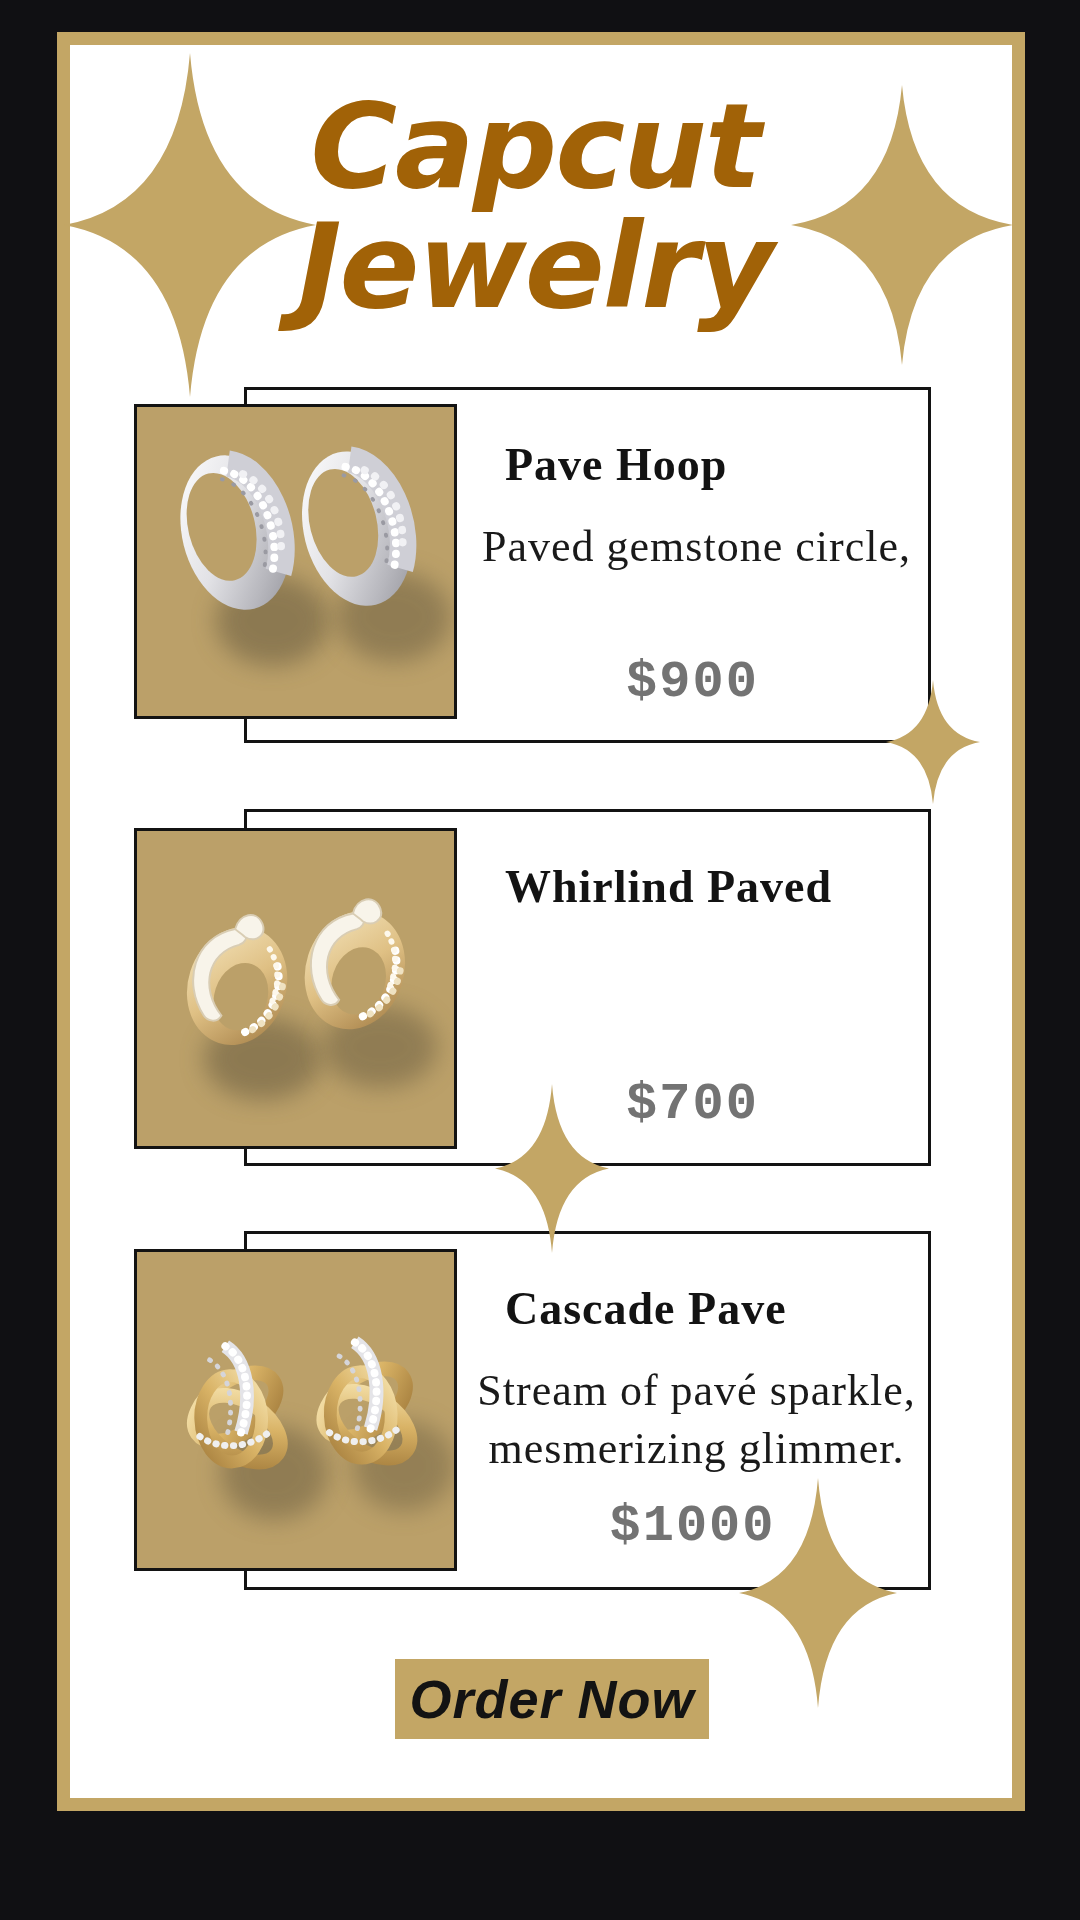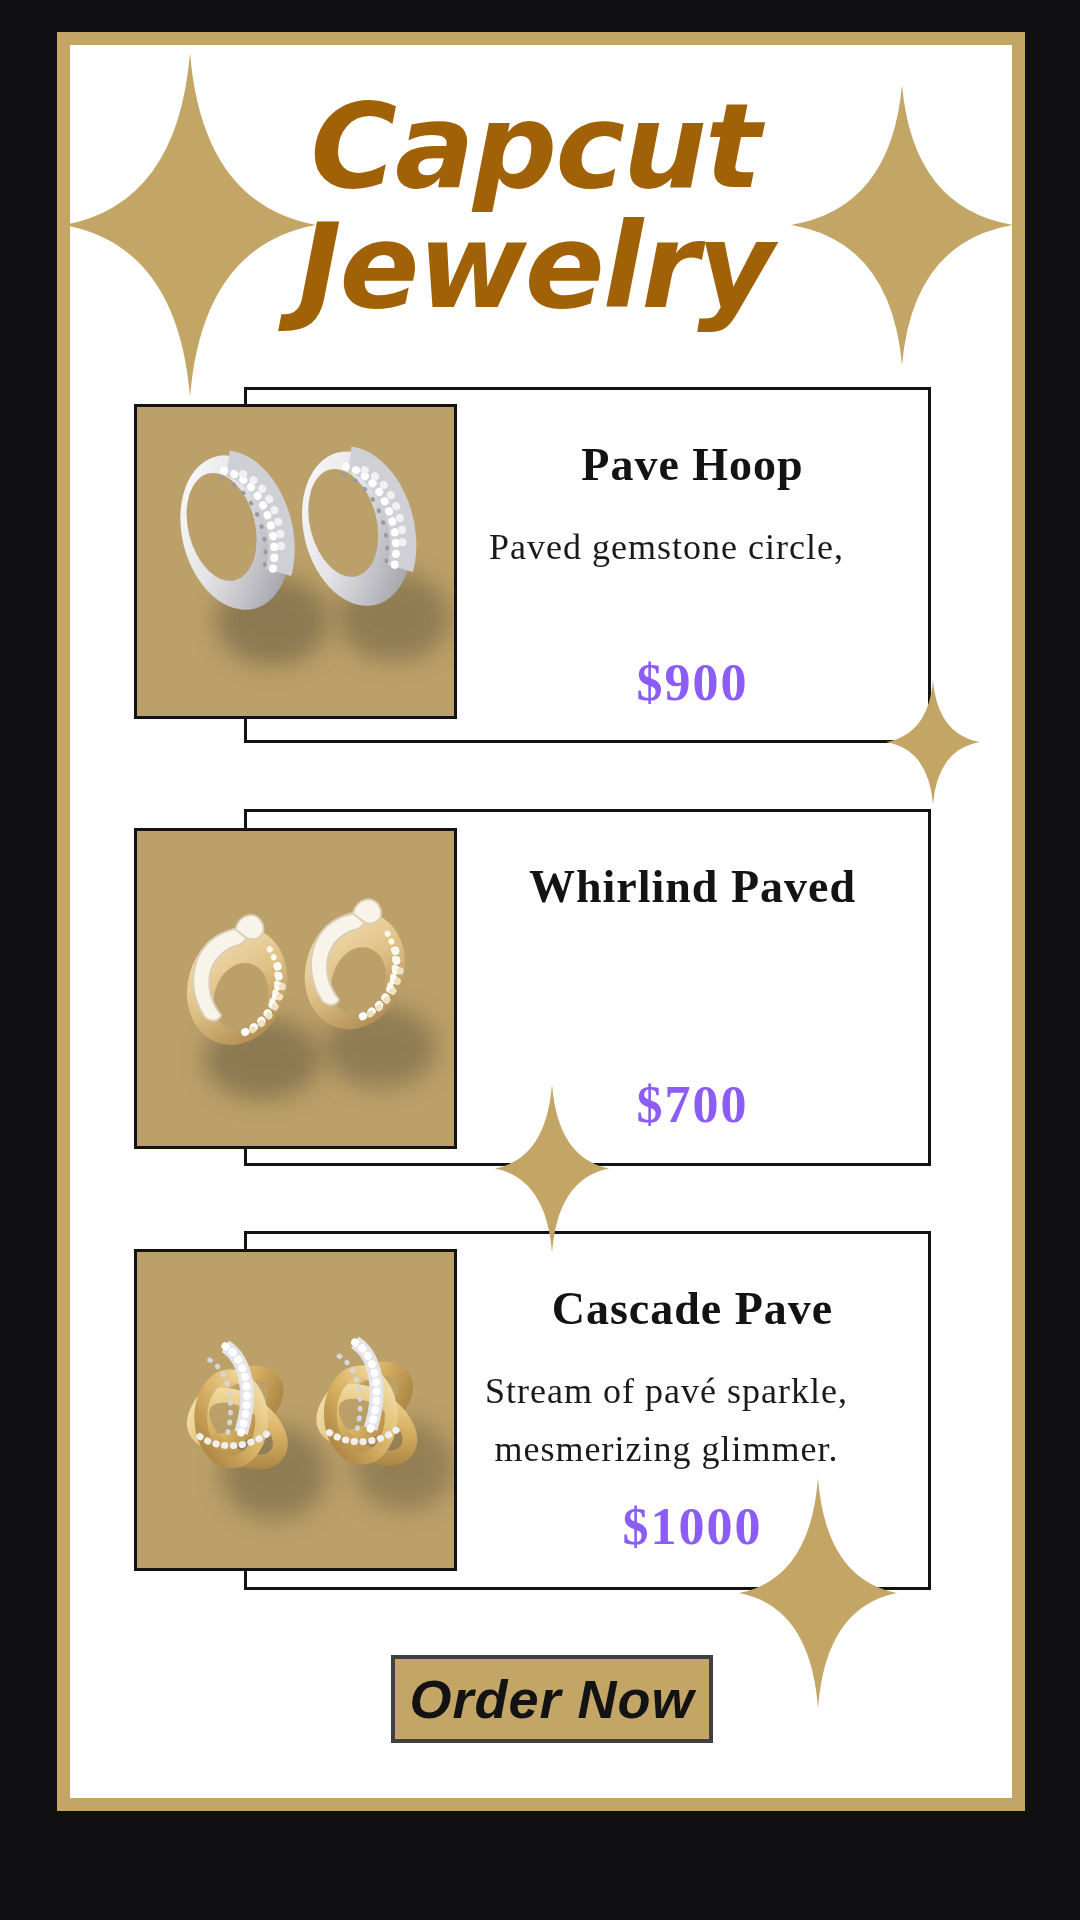--- a/index.html
+++ b/index.html
@@ -32,47 +32,47 @@
   .card{
     position:absolute;left:244px;width:687px;
     background:#fff;border:3px solid #131313;
     box-sizing:border-box;z-index:10;
   }
   .card1{top:387px;height:356px;}
   .card2{top:809px;height:357px;}
   .card3{top:1231px;height:359px;}
   .card h2{
     position:absolute;left:210px;top:48px;width:471px;margin:0;
-    text-align:center;font-weight:bold;font-size:46px;letter-spacing:1px;
-    color:#131313;font-family:"Liberation Serif", serif;
+    font-weight:bold;font-size:46px;letter-spacing:1px;
+    color:#131313;font-family:"Liberation Serif", serif;padding-left:48px;
   }
   .card .desc{
-    position:absolute;left:172px;top:128px;width:495px;margin:0;
-    text-align:center;font-size:36px;line-height:58px;letter-spacing:1px;
+    position:absolute;left:202px;top:128px;width:495px;margin:0;
+    text-align:center;font-size:44px;line-height:58px;letter-spacing:1px;
     color:#1a1a1a;font-family:"Liberation Serif", serif;
   }
   .card .price{
     position:absolute;left:210px;top:263px;width:471px;margin:0;
     text-align:center;font-weight:bold;font-size:52px;letter-spacing:2px;
-    color:#8b5cf6;font-family:Liberation Serif, serif;
+    color:#737373;font-family:Liberation Mono, monospace;
   }
   
   .imgbox{
     position:absolute;left:134px;width:323px;
     background:#BBA069;border:3px solid #131313;
     box-sizing:border-box;z-index:15;overflow:hidden;
   }
   .imgbox svg{display:block;width:100%;height:100%;}
   .img1{top:404px;height:315px;}
   .img2{top:828px;height:321px;}
   .img3{top:1249px;height:322px;}
   
   .cta{
     position:absolute;left:391px;top:1655px;width:322px;height:88px;
-    background:#C3A665;border:4px solid #404040;box-sizing:border-box;
+    background:#C3A665;border:4px solid #ffffff;box-sizing:border-box;
     display:flex;align-items:center;justify-content:center;
     font-family:"Liberation Sans", sans-serif;
     font-weight:bold;font-style:italic;
     font-size:54px;letter-spacing:1px;color:#131313;
     z-index:20;cursor:pointer;
   }
   
   .sparkle{position:absolute;z-index:30;pointer-events:none;}
   .sparkle svg{display:block;width:100%;height:100%;}
   .sp1{left:64px; top:53px;  width:252px;height:344px;}

